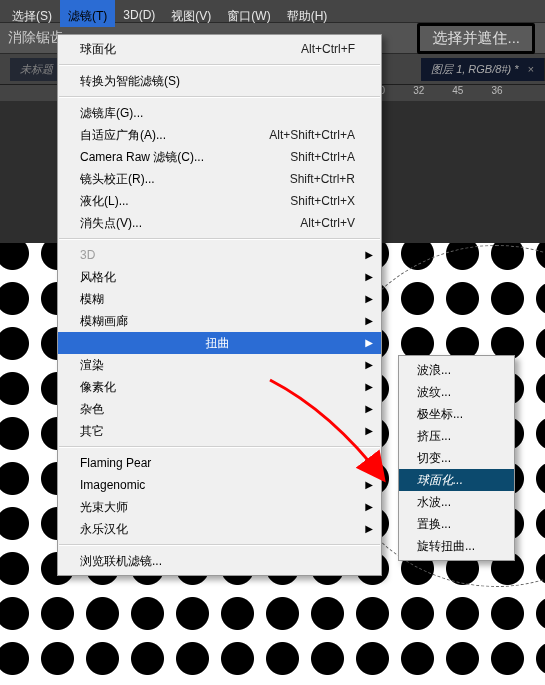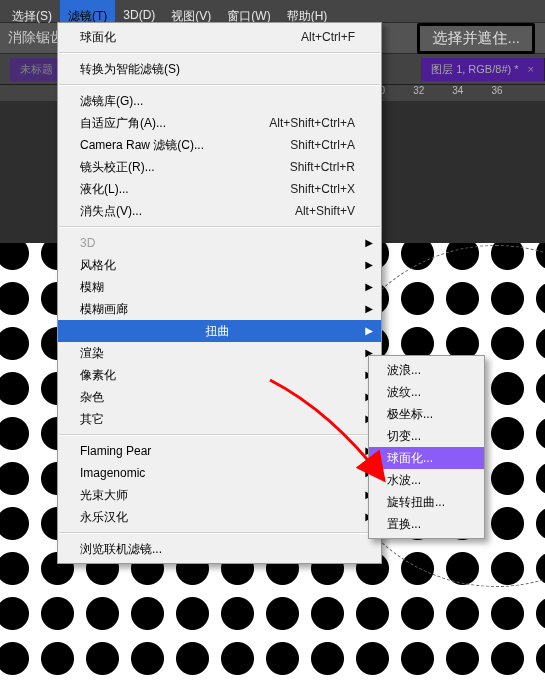--- a/index.html
+++ b/index.html
@@ -24,51 +24,51 @@
     padding-left:4px;display:flex;align-items:center;}
   .menubar span{padding:12px 8px 0 8px;height:19px;display:inline-block;}
   .menubar span.open{background:#2b6cd4;color:#000000;}
   .optrow{height:30px;display:flex;align-items:center;padding-left:8px;color:#ccc;
     border-bottom:1px solid #2a2a2a;background:#535353;}
   .optrow .lbl{white-space:nowrap;overflow:hidden;font-size:14px;}
   .btn{margin-left:auto;margin-right:10px;border:3px solid #000000;background:#5a5a5a;
     color:#ddd;font-size:15px;padding:3px 12px;border-radius:2px;}
   .tabrow{height:30px;color:#aaa;display:flex;align-items:center;padding-left:10px;
     border-bottom:1px solid #1e1e1e;background:#434343;}
-  .tabrow .tab{padding:4px 10px;background:#4c1d95;border-right:1px solid #222;
-    font-size:11px;}
+  .tabrow .tab{padding:4px 10px;background:#0f172a;border-right:1px solid #222;
+    font-size:11px;font-style:italic;}
   .tabrow .tab.overflow{opacity:.6;max-width:80px;overflow:hidden;}
   .tabrow .x{margin-left:6px;color:#888;}
   .ruler{height:18px;background:#444;color:#bbb;font-size:10px;display:flex;
     padding-left:374px;gap:28px;}
   .ruler span{display:inline-block;}
   .darkfill{position:absolute;left:0;top:101px;width:545px;height:142px;background:#2e2e2e;}
   
   .menu{
-    position:absolute;left:57px;top:22px;width:323px;
+    position:absolute;left:57px;top:34px;width:323px;
     background:#f0f0f0;border:1px solid #9a9a9a;box-shadow:4px 4px 6px rgba(0,0,0,.35);
     color:#000;padding:3px 0;
   }
   .mi{height:22px;line-height:22px;padding:0 26px 0 22px;display:flex;position:relative;
     white-space:nowrap;}
   .mi .lab{flex:0 0 auto;}
   .mi .sc{margin-left:auto;color:#222;}
   .mi.dis .lab,.mi.dis .sc{color:#9e9e9e;}
   .mi.hi{background:#2b6cd4;color:#fff;justify-content:center;}
   .mi.sub::after{content:"▶";position:absolute;right:8px;font-size:10px;line-height:22px;}
   .mi.hi.sub::after{color:#fff;}
   .sep{height:1px;margin:4px 1px;background:#cfcfcf;border-bottom:1px solid #fff;}
   
   .submenu{
-    position:absolute;left:368px;top:355px;width:115px;
+    position:absolute;left:398px;top:355px;width:115px;
     background:#f0f0f0;border:1px solid #9a9a9a;box-shadow:4px 4px 6px rgba(0,0,0,.35);
     color:#000;padding:3px 0;
   }
   .smi{height:22px;line-height:22px;padding:0 10px 0 18px;white-space:nowrap;}
-  .smi.hi{background:#8b5cf6;color:#fff;}
+  .smi.hi{background:#0c4a6e;color:#fff;font-style:italic;}
   
   .arrow{position:absolute;left:262px;top:372px;pointer-events:none;}
 </style>
 </head>
 <body>
 
 <div class="canvas"></div>
 <div class="sel-ellipse"></div>
 
 <div class="chrome">
@@ -87,21 +87,21 @@
   <div class="tabrow">
     <div class="tab overflow">未标题</div>
     <div class="tab" style="margin-left:auto">
       <span>图层 1, RGB/8#) *</span>
       <span class="x">×</span>
     </div>
   </div>
   <div class="ruler">
     <span>30</span>
     <span>32</span>
-    <span>34</span>
+    <span>45</span>
     <span>36</span>
   </div>
   <div class="darkfill"></div>
 </div>
 
 <div class="menu">
   <div class="mi">
     <span class="lab">球面化</span>
     <span class="sc">Alt+Ctrl+F</span>
   </div>
@@ -126,21 +126,21 @@
   <div class="mi">
       <span class="lab">镜头校正(R)...</span>
       <span class="sc">Shift+Ctrl+R</span>
     </div>
   <div class="mi">
       <span class="lab">液化(L)...</span>
       <span class="sc">Shift+Ctrl+X</span>
     </div>
   <div class="mi">
       <span class="lab">消失点(V)...</span>
-      <span class="sc">Alt+Shift+V</span>
+      <span class="sc">Alt+Ctrl+V</span>
     </div>
 
   <div class="sep"></div>
 
   <div class="mi sub dis">
       <span class="lab">3D</span>
     </div>
   <div class="mi sub">
       <span class="lab">风格化</span>
     </div>
@@ -185,25 +185,26 @@
 
   <div class="mi">
       <span class="lab">浏览联机滤镜...</span>
     </div>
 </div>
 
 <div class="submenu">
   <div class="smi">波浪...</div>
   <div class="smi">波纹...</div>
   <div class="smi">极坐标...</div>
+  <div class="smi">挤压...</div>
   <div class="smi">切变...</div>
   <div class="smi hi">球面化...</div>
   <div class="smi">水波...</div>
+  <div class="smi">置换...</div>
   <div class="smi">旋转扭曲...</div>
-  <div class="smi">置换...</div>
 </div>
 
 <svg class="arrow" width="150" height="130">
   <defs>
     <marker id="ah" markerWidth="12" markerHeight="12" refX="9" refY="5" orient="auto">
       <path d="M0,0 L10,5 L0,10 Z" fill="#ff0000"></path>
     </marker>
   </defs>
   <path d="M8,8 Q70,40 122,108" stroke="#ff0000" stroke-width="3" fill="none" marker-end="url(#ah)"></path>
 </svg>

